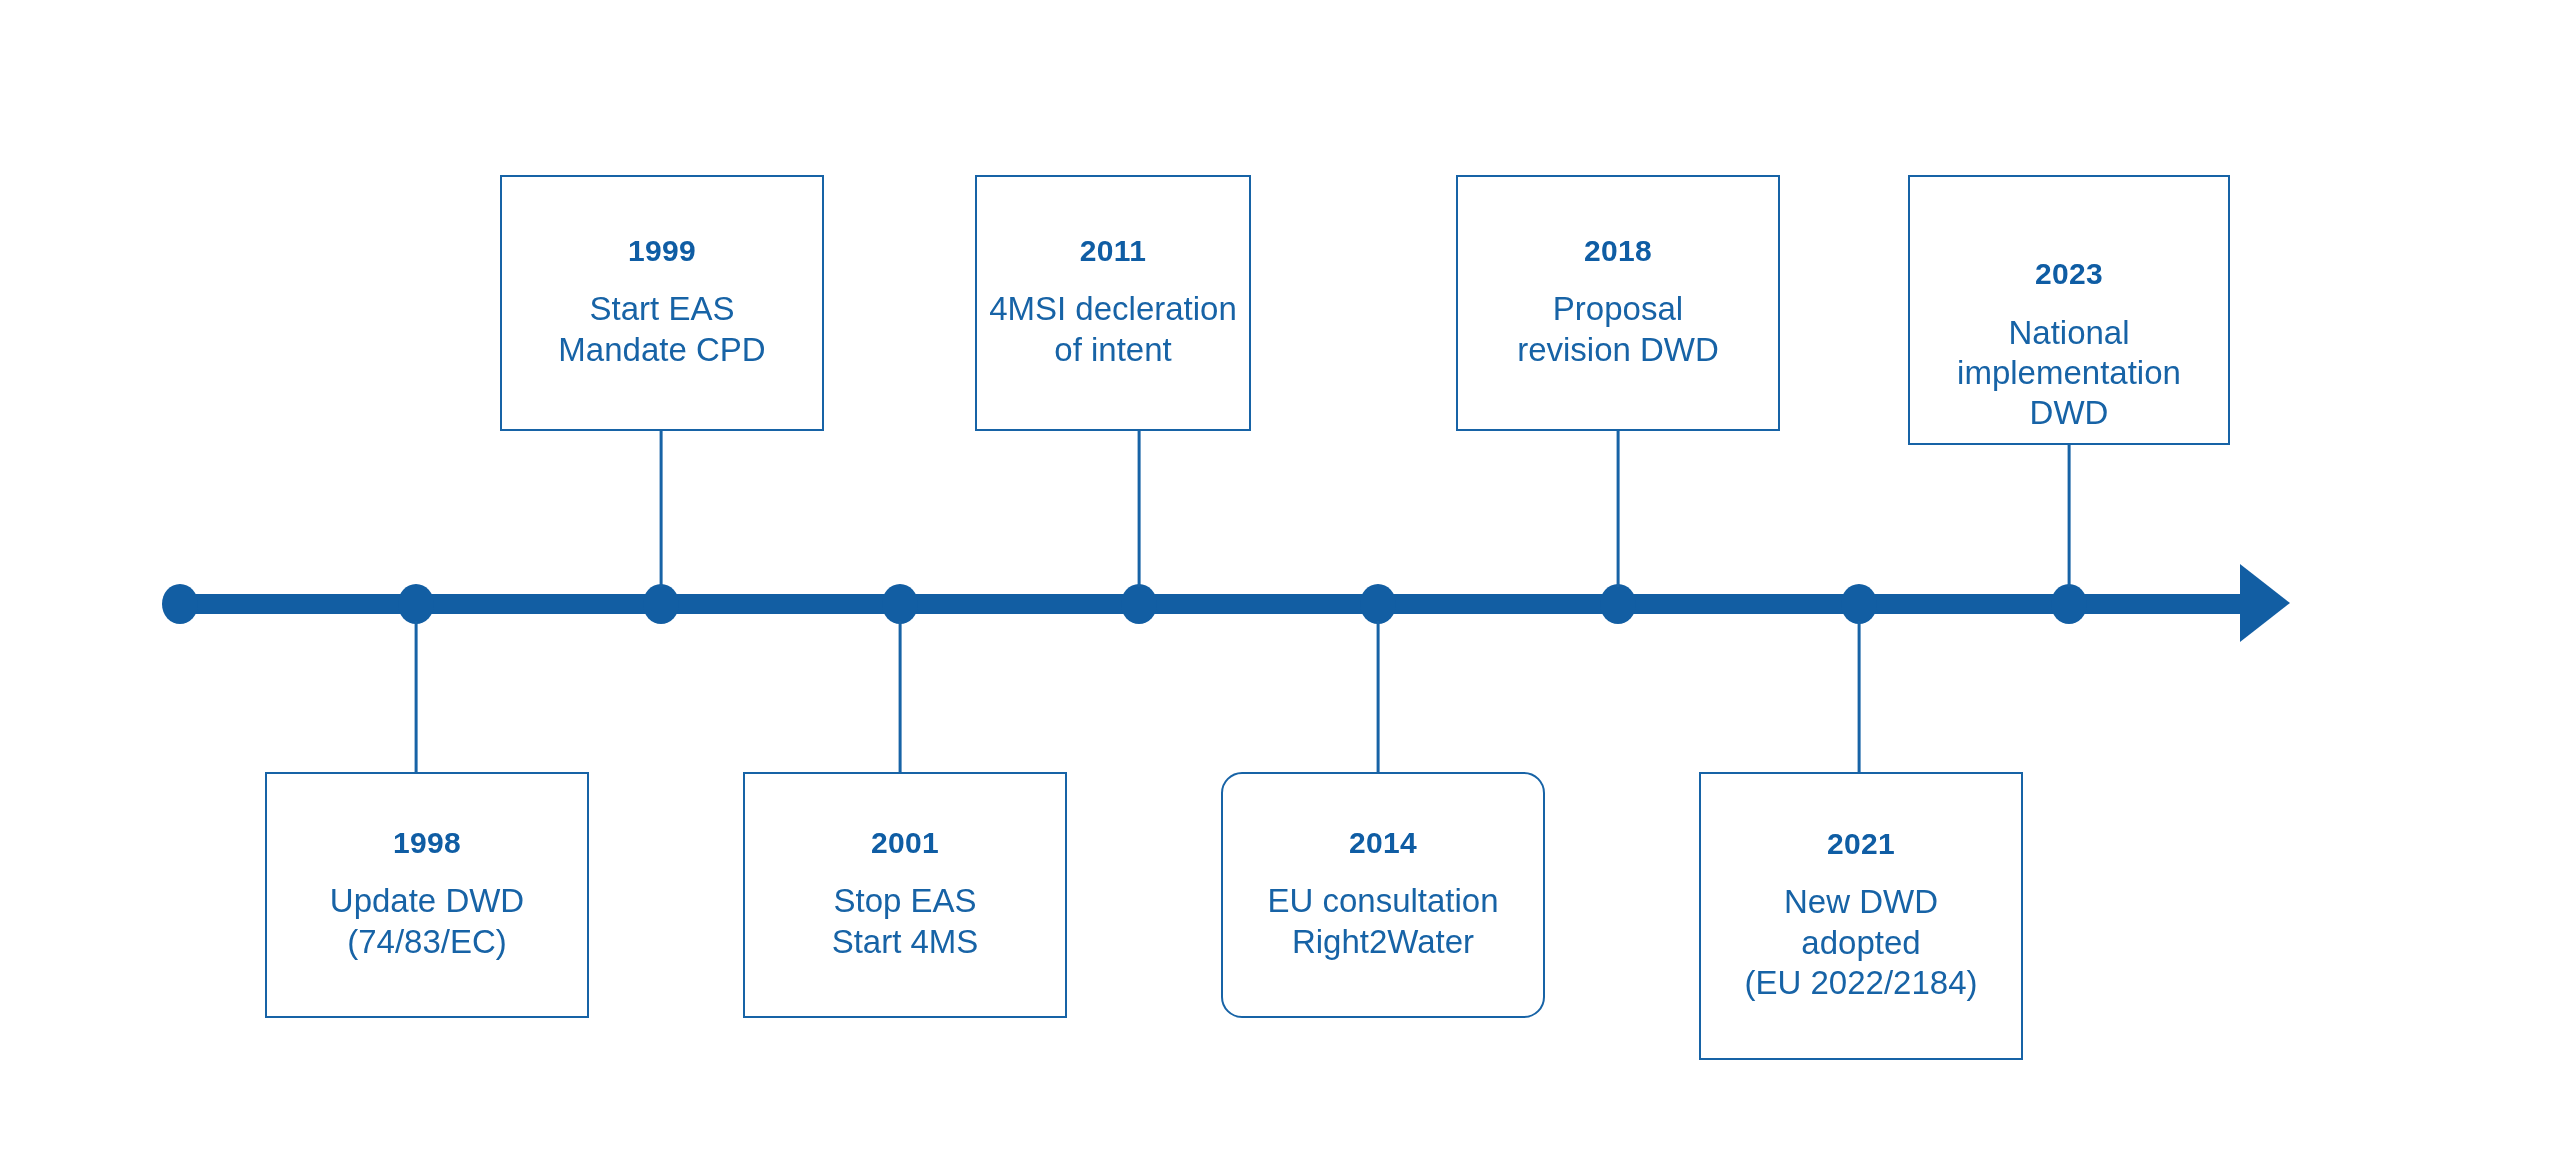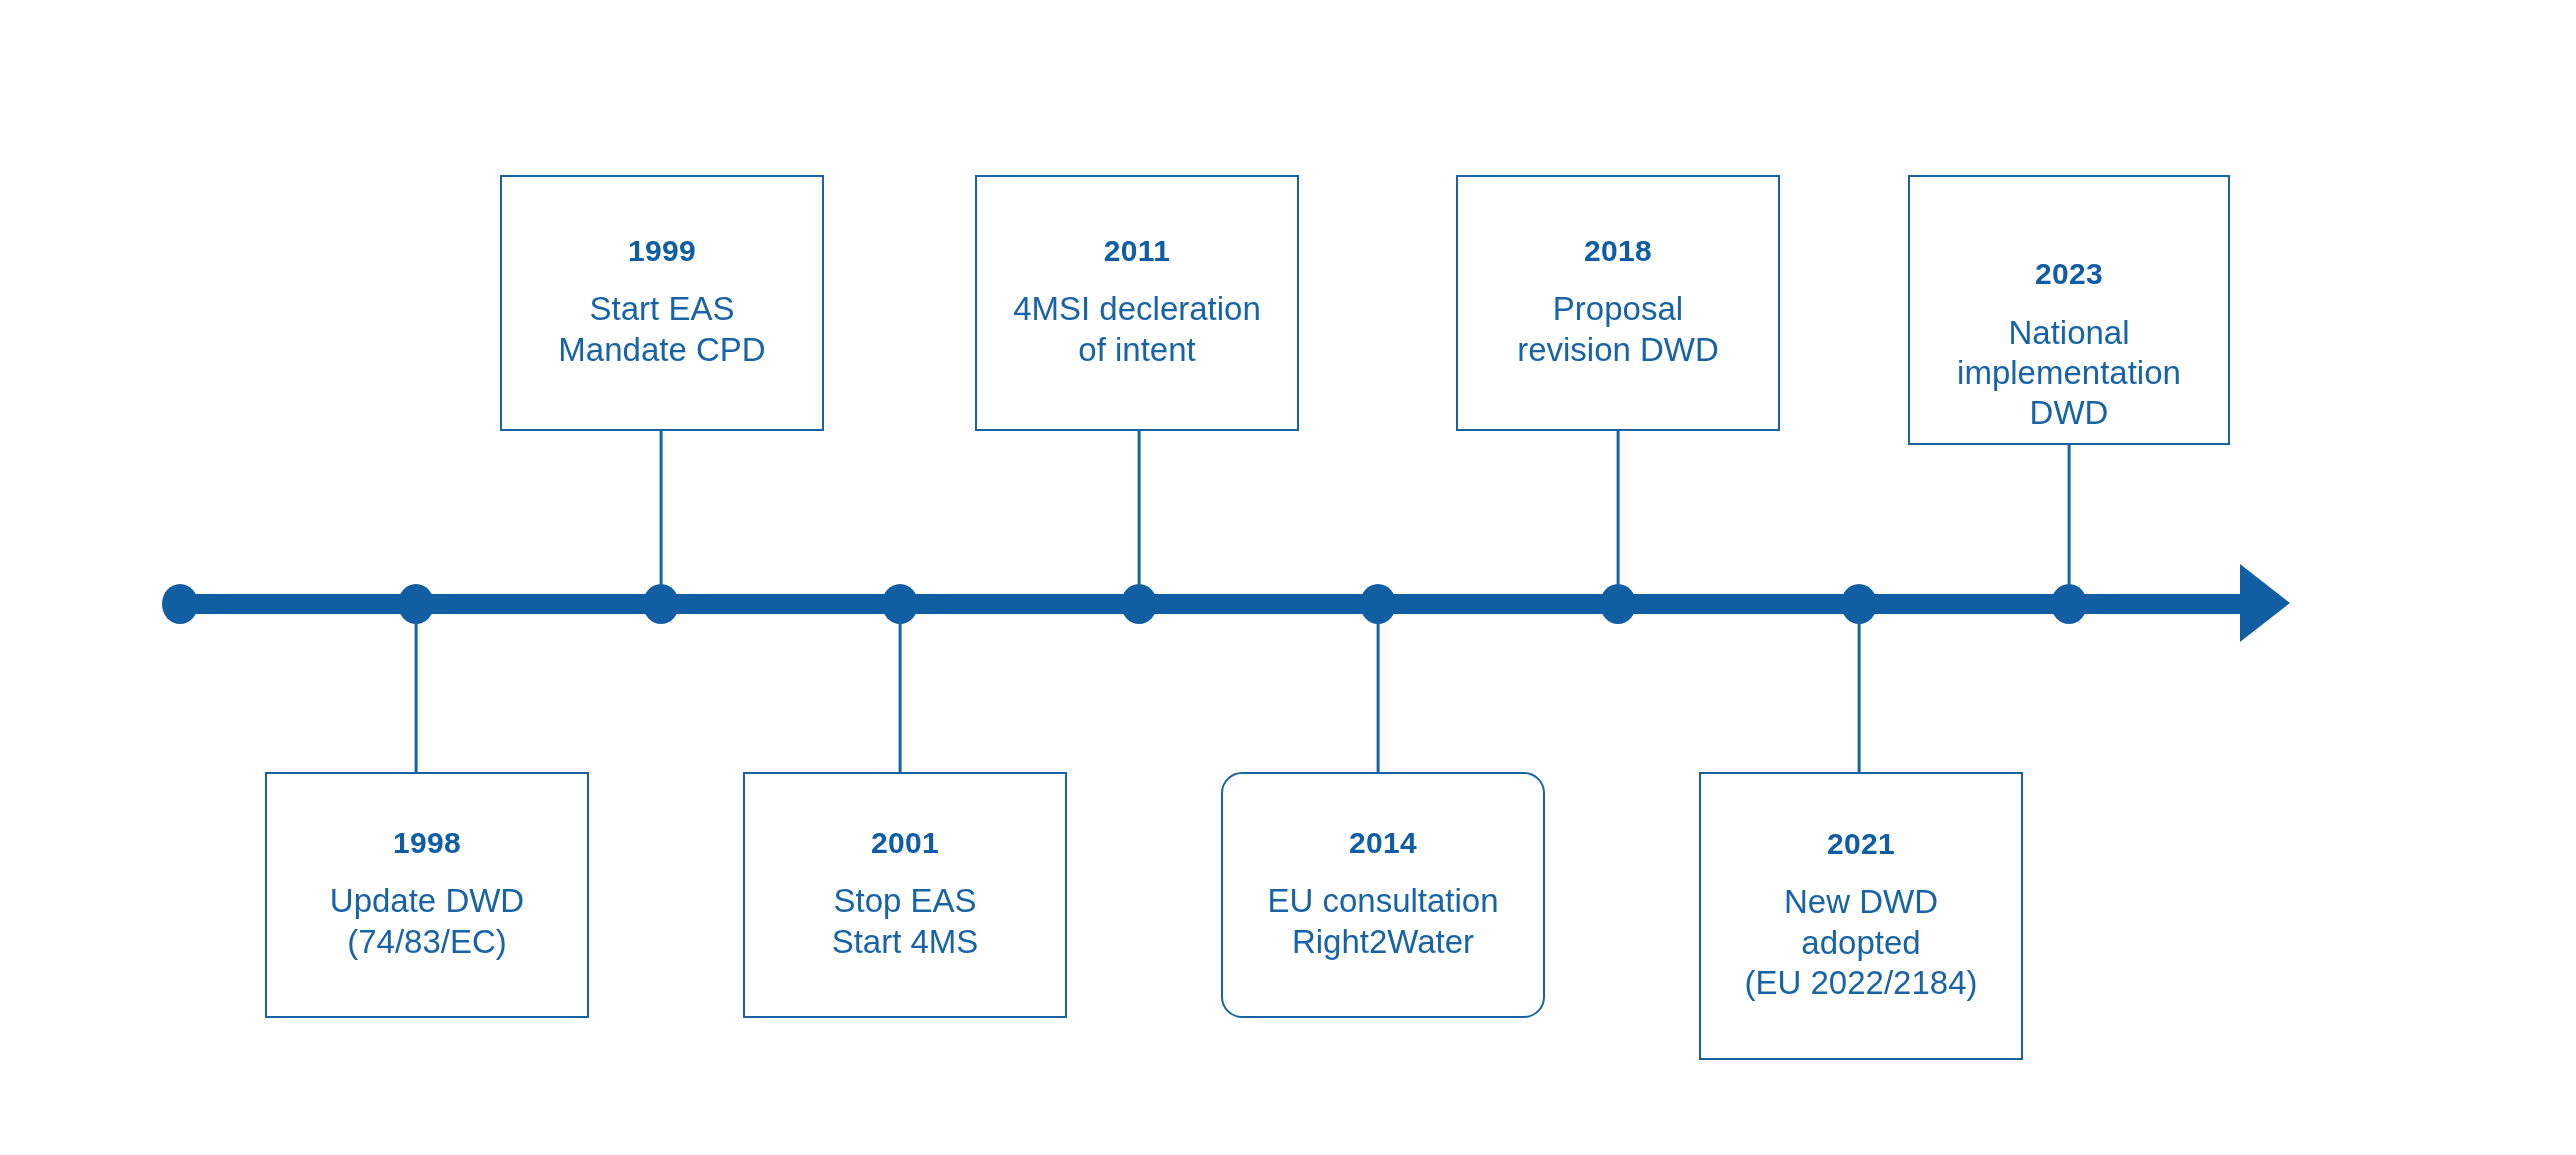--- a/index.html
+++ b/index.html
@@ -127,21 +127,21 @@
   <div class="connector" style="left:900px; top:621px; height:152px;"></div>
   <div class="connector" style="left:1378px; top:621px; height:152px;"></div>
   <div class="connector" style="left:1859px; top:621px; height:152px;"></div>
 
   <div class="event-box" style="left:500px; top:175px; width:324px; height:256px;">
     <div class="event-year">1999</div>
     <div class="event-desc">Start EAS
 Mandate CPD</div>
   </div>
 
-  <div class="event-box" style="left:975px; top:175px; width:324px; height:256px;">
+  <div class="event-box" style="left:975px; top:175px; width:276px; height:256px;">
     <div class="event-year">2011</div>
     <div class="event-desc">4MSI decleration
 of intent</div>
   </div>
 
   <div class="event-box" style="left:1456px; top:175px; width:324px; height:256px;">
     <div class="event-year">2018</div>
     <div class="event-desc">Proposal
 revision DWD</div>
   </div>

